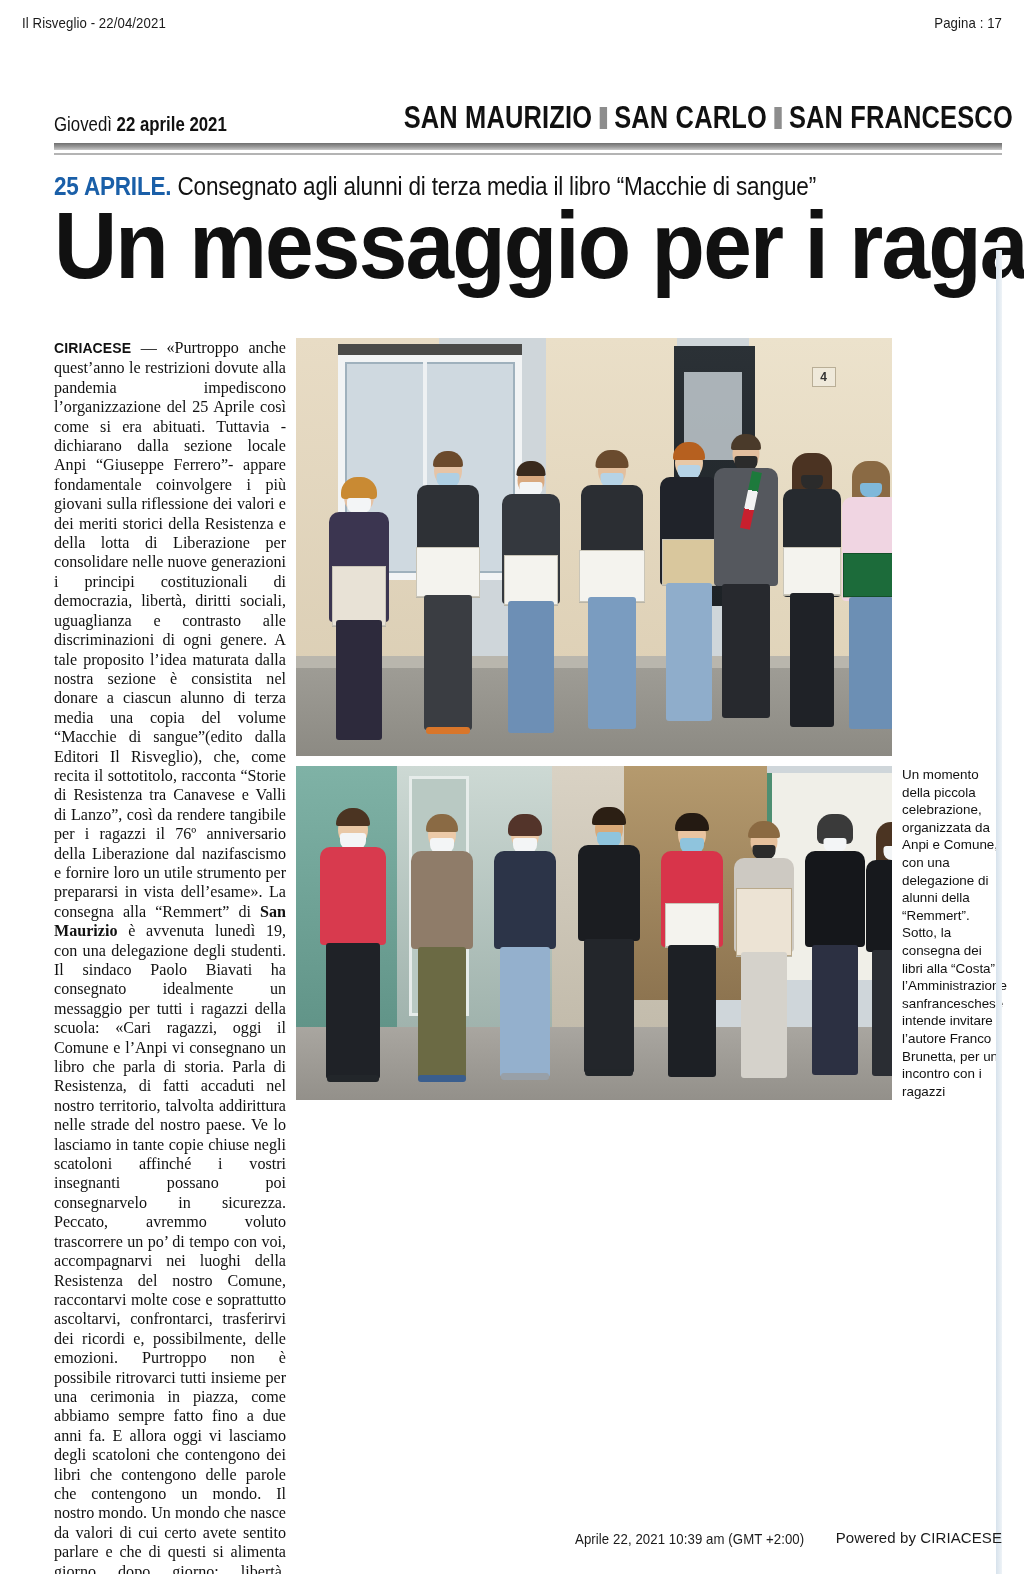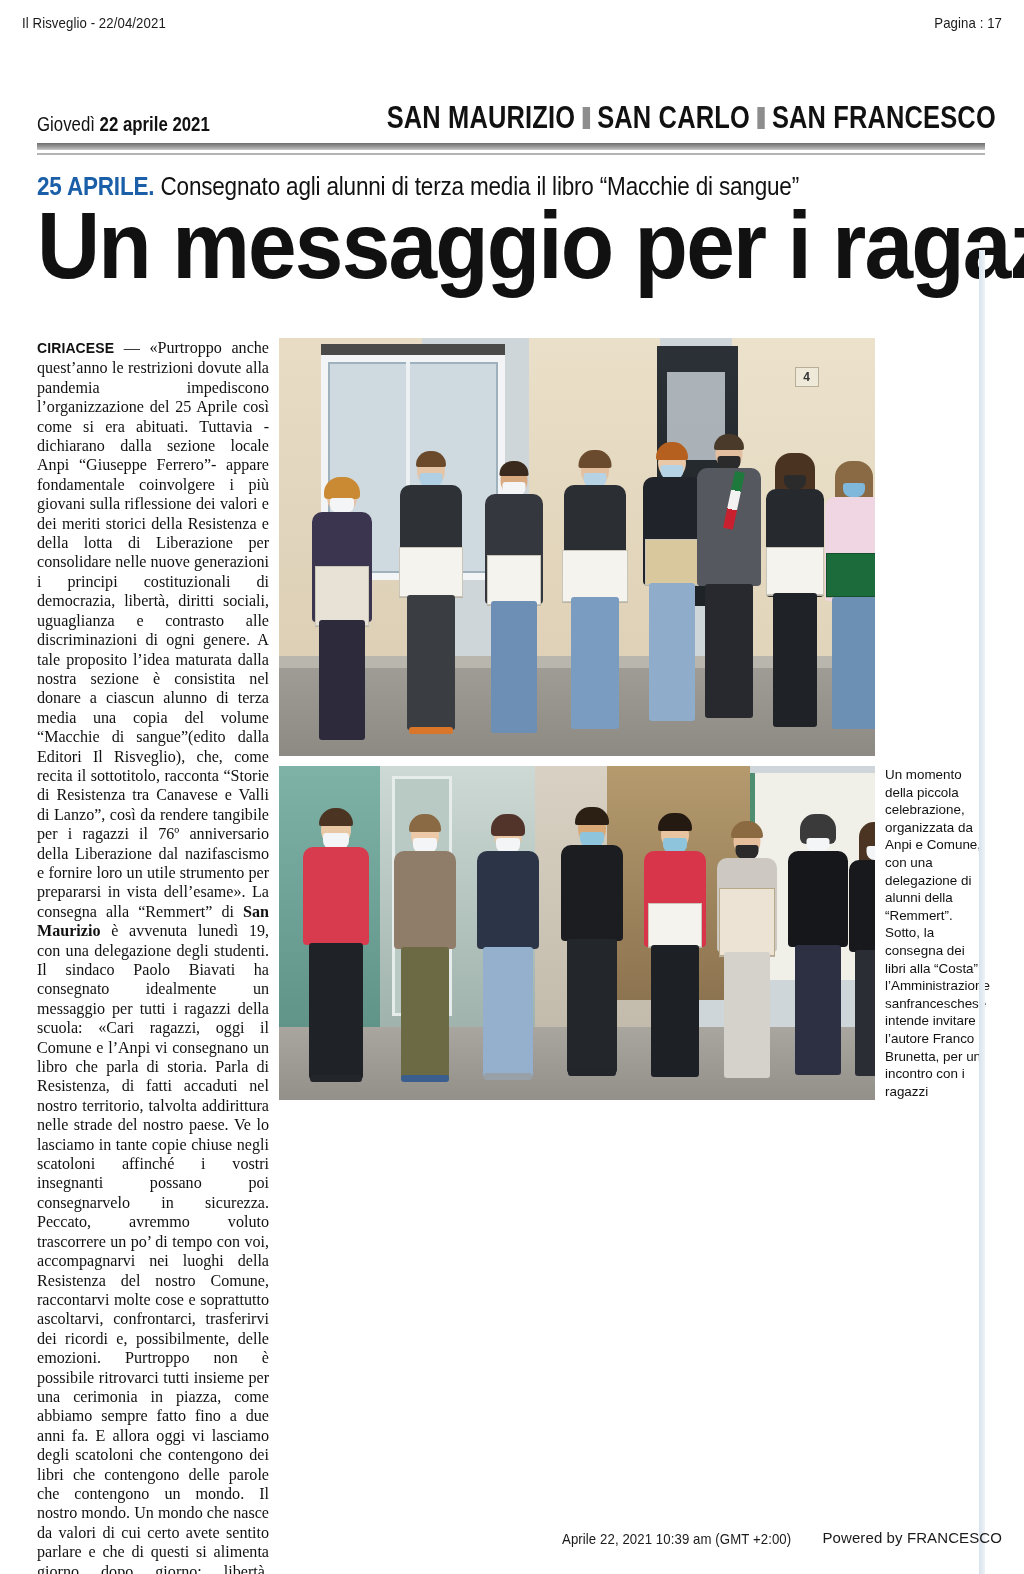--- a/index.html
+++ b/index.html
@@ -51,21 +51,21 @@
     align-items: center;
     justify-content: flex-end;
     padding: 0 22px;
     box-sizing: border-box;
   }
   .viewer-bottom .right-slot span { transform-origin: right center; }
 
   
   .sheet {
     position: absolute;
-    left: 37px; top: 100px;
+    left: 54px; top: 100px;
     width: 948px;
     height: 1400px;
   }
 
   
   .masthead {
     display: flex;
     align-items: flex-end;
     justify-content: space-between;
     height: 36px;
@@ -477,15 +477,15 @@
     </div>
 
   </div>
 
   <div class="page-edge"></div>
 </div>
 
 <div class="viewer-bottom">
   <span>Aprile 22, 2021 10:39 am (GMT +2:00)</span>
   <div class="right-slot">
-    <span>Powered by FRANCESCO</span>
+    <span>Powered by CIRIACESE</span>
   </div>
 </div>
 
 </body></html>

